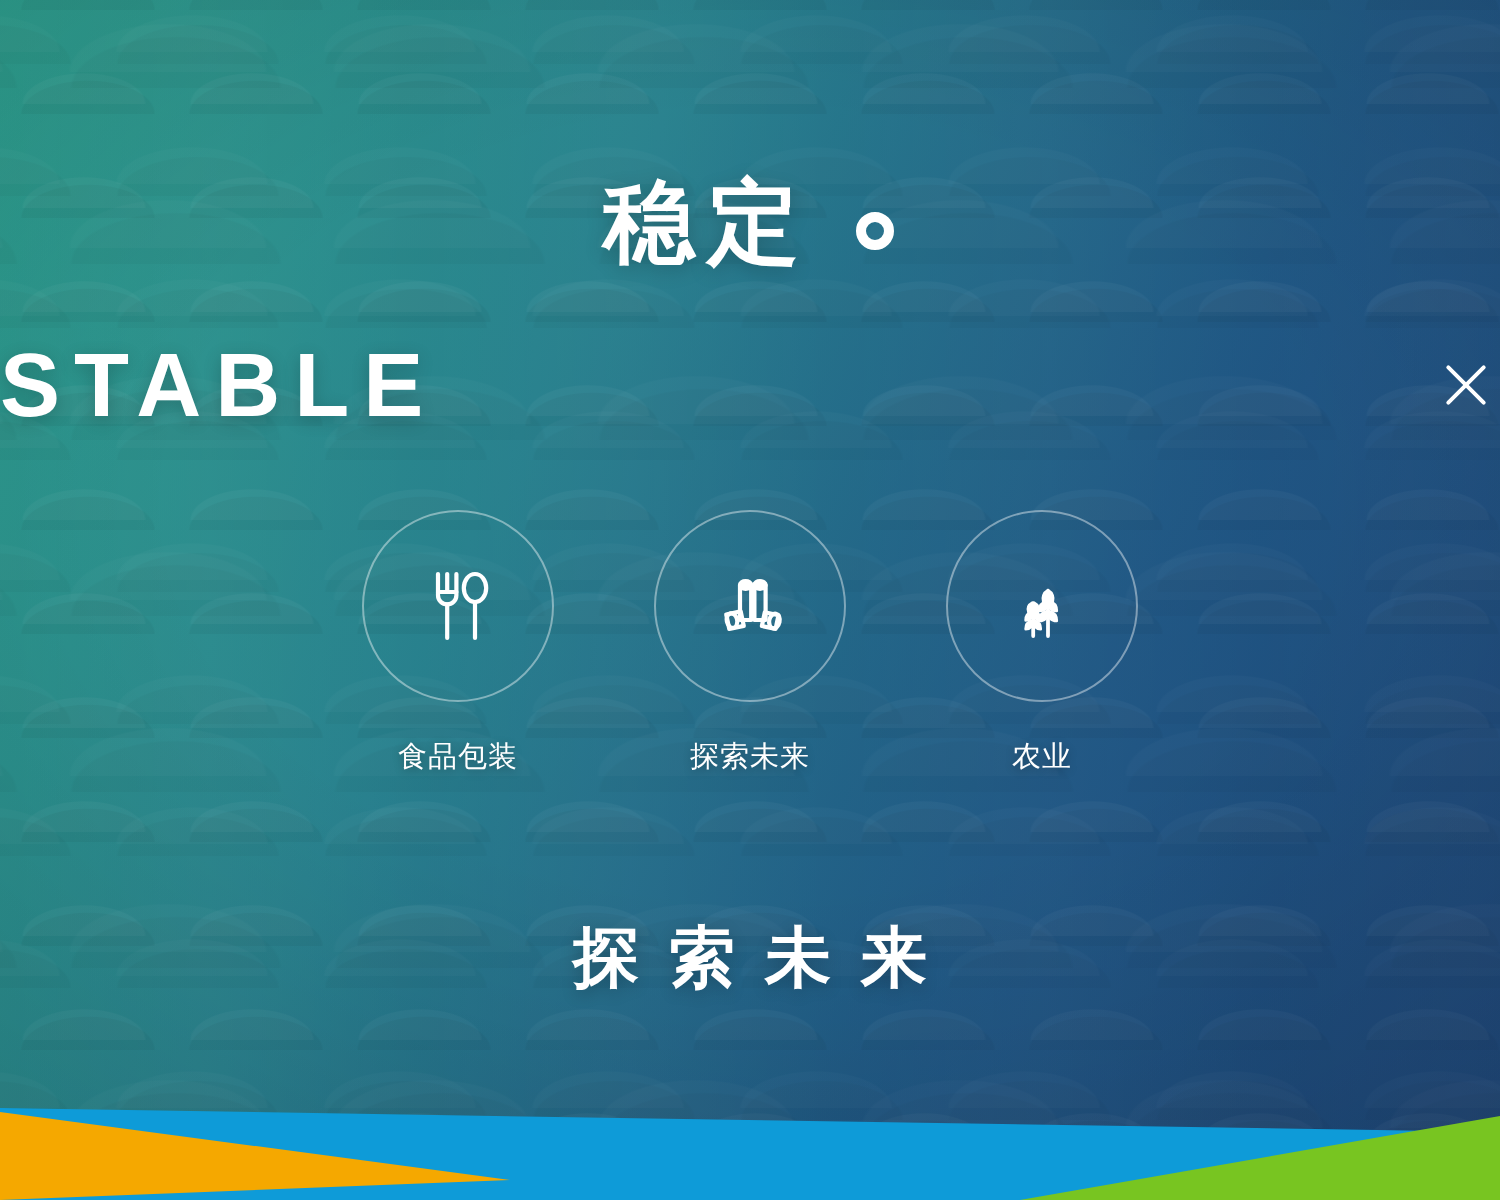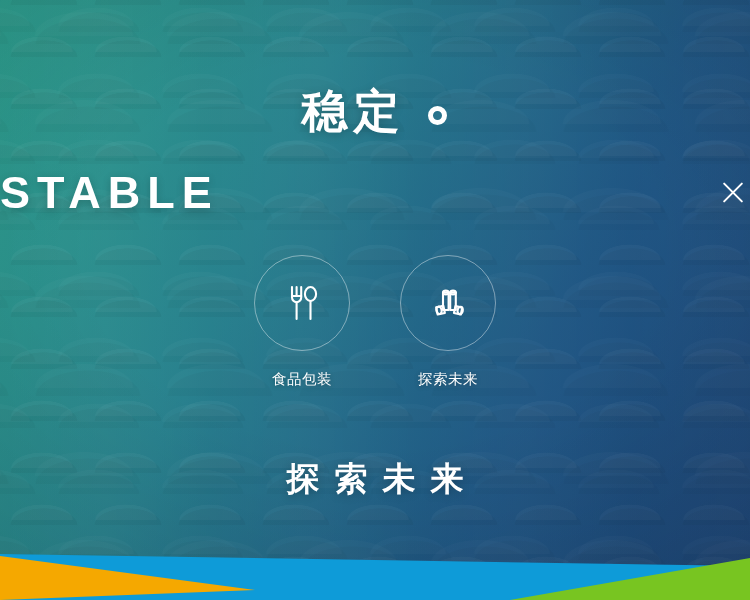--- a/index.html
+++ b/index.html
@@ -167,20 +167,41 @@
             <ellipse cx="28" cy="12.5" rx="2.8" ry="1.9"></ellipse>
             <path d="M11.8 26.4h7.4v7.4h-7.4z" transform="rotate(-12 15.5 30.1)"></path>
             <ellipse cx="14" cy="30.3" rx="2.6" ry="3.7" transform="rotate(-12 14 30.3)"></ellipse>
             <path d="M29.6 26.8h7v7h-7z" transform="rotate(12 33.1 30.3)"></path>
             <ellipse cx="35.2" cy="30.5" rx="2.6" ry="3.7" transform="rotate(12 35.2 30.5)"></ellipse>
           </svg>
         </div>
         <div class="cat-label">探索未来</div>
       </div>
 
+      <div class="cat">
+        <div class="circle">
+          <svg width="46" height="46" viewBox="0 0 46 46" fill="#fff" stroke="#fff" stroke-width="1.5" stroke-linecap="round" stroke-linejoin="round">
+            <path d="M26 38 26 17" fill="none" stroke-width="1.9"></path>
+            <path d="M18.6 38 18.6 23" fill="none" stroke-width="1.9"></path>
+            <path d="M26 15.2c2.3 1.3 2.9 3.6 2.3 5.6-2.3-.6-3.2-2.9-2.3-5.6z"></path>
+            <path d="M26 15.2c-2.3 1.3-2.9 3.6-2.3 5.6 2.3-.6 3.2-2.9 2.3-5.6z"></path>
+            <path d="M26.4 20.6c2.6.6 3.9 2.6 3.9 4.8-2.6 0-4.3-1.9-3.9-4.8z"></path>
+            <path d="M25.6 20.6c-2.6.6-3.9 2.6-3.9 4.8 2.6 0 4.3-1.9 3.9-4.8z"></path>
+            <path d="M26.4 25.6c2.6.6 3.9 2.6 3.9 4.8-2.6 0-4.3-1.9-3.9-4.8z"></path>
+            <path d="M25.6 25.6c-2.6.6-3.9 2.6-3.9 4.8 2.6 0 4.3-1.9 3.9-4.8z"></path>
+            <path d="M19 21.4c2 1.1 2.5 3 1.9 4.7-2-.5-2.7-2.4-1.9-4.7z"></path>
+            <path d="M18.2 21.4c-2 1.1-2.5 3-1.9 4.7 2-.5 2.7-2.4 1.9-4.7z"></path>
+            <path d="M19 26c2.2.5 3.3 2.2 3.3 4.1-2.2 0-3.6-1.6-3.3-4.1z"></path>
+            <path d="M18.2 26c-2.2.5-3.3 2.2-3.3 4.1 2.2 0 3.6-1.6 3.3-4.1z"></path>
+            <path d="M19 30.4c2.2.5 3.3 2.2 3.3 4.1-2.2 0-3.6-1.6-3.3-4.1z"></path>
+            <path d="M18.2 30.4c-2.2.5-3.3 2.2-3.3 4.1 2.2 0 3.6-1.6 3.3-4.1z"></path>
+          </svg>
+        </div>
+        <div class="cat-label">农业</div>
+      </div>
 
 
     </div>
 
     <div class="tagline">探索未来</div>
   </div>
 
   <svg class="wave" viewBox="0 0 750 70" preserveAspectRatio="none">
     <path d="M0,24 L750,36 L750,70 L0,70 Z" fill="#0E9BD8"></path>
     <path d="M0,26 L255,60 L0,70 Z" fill="#F5A800"></path>

